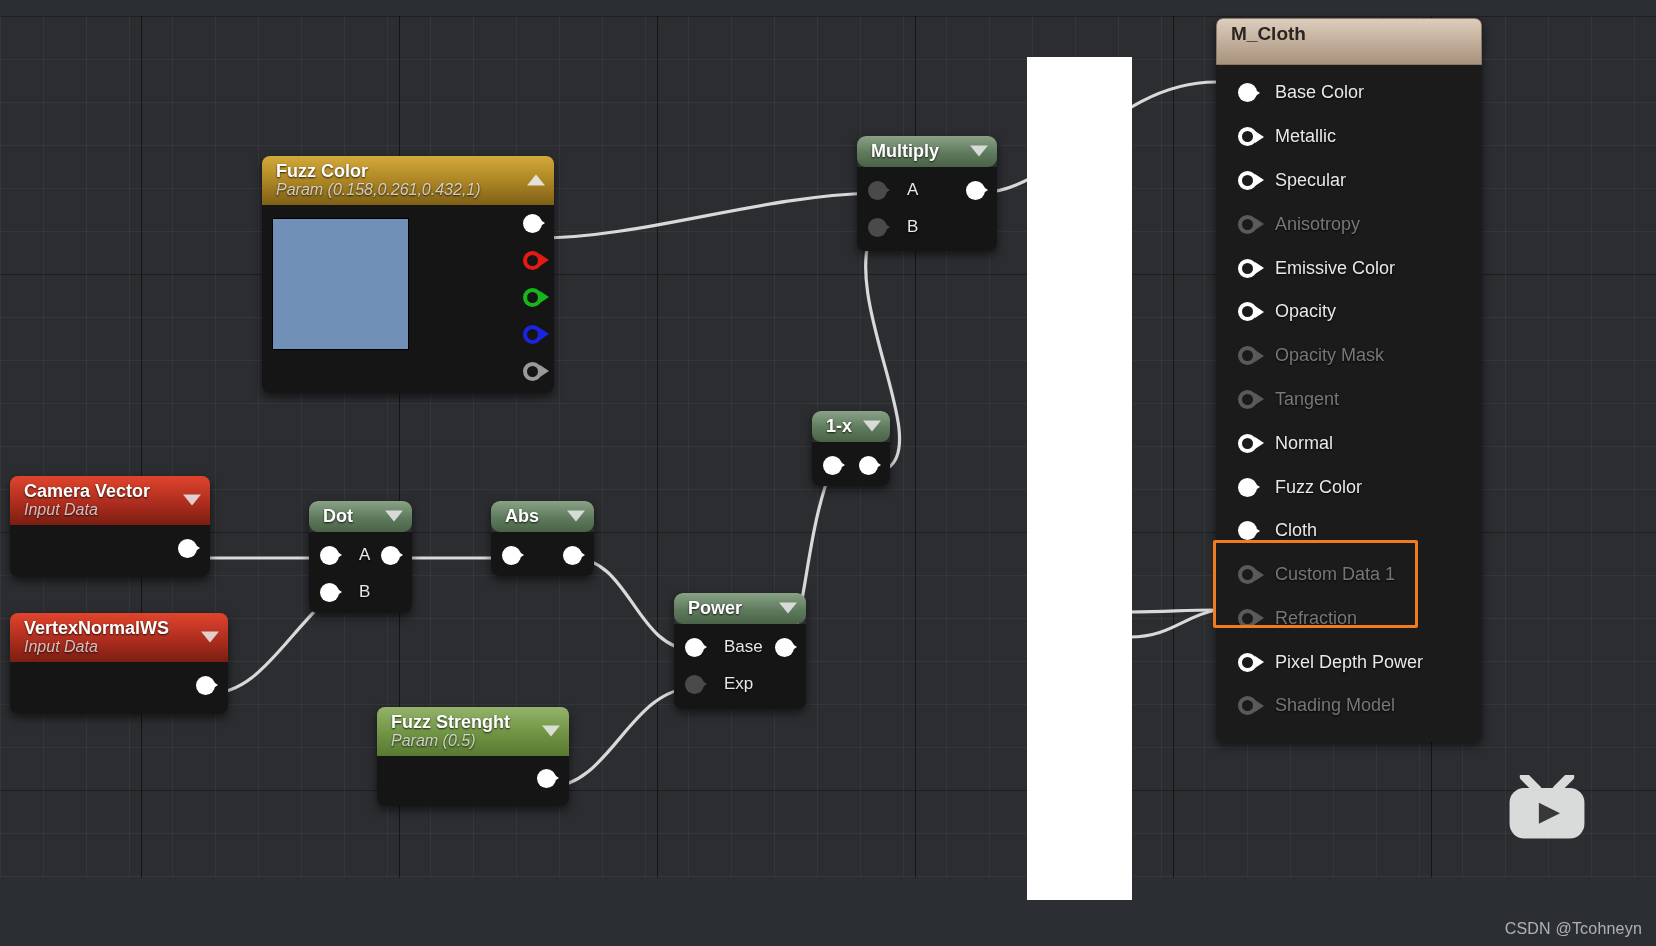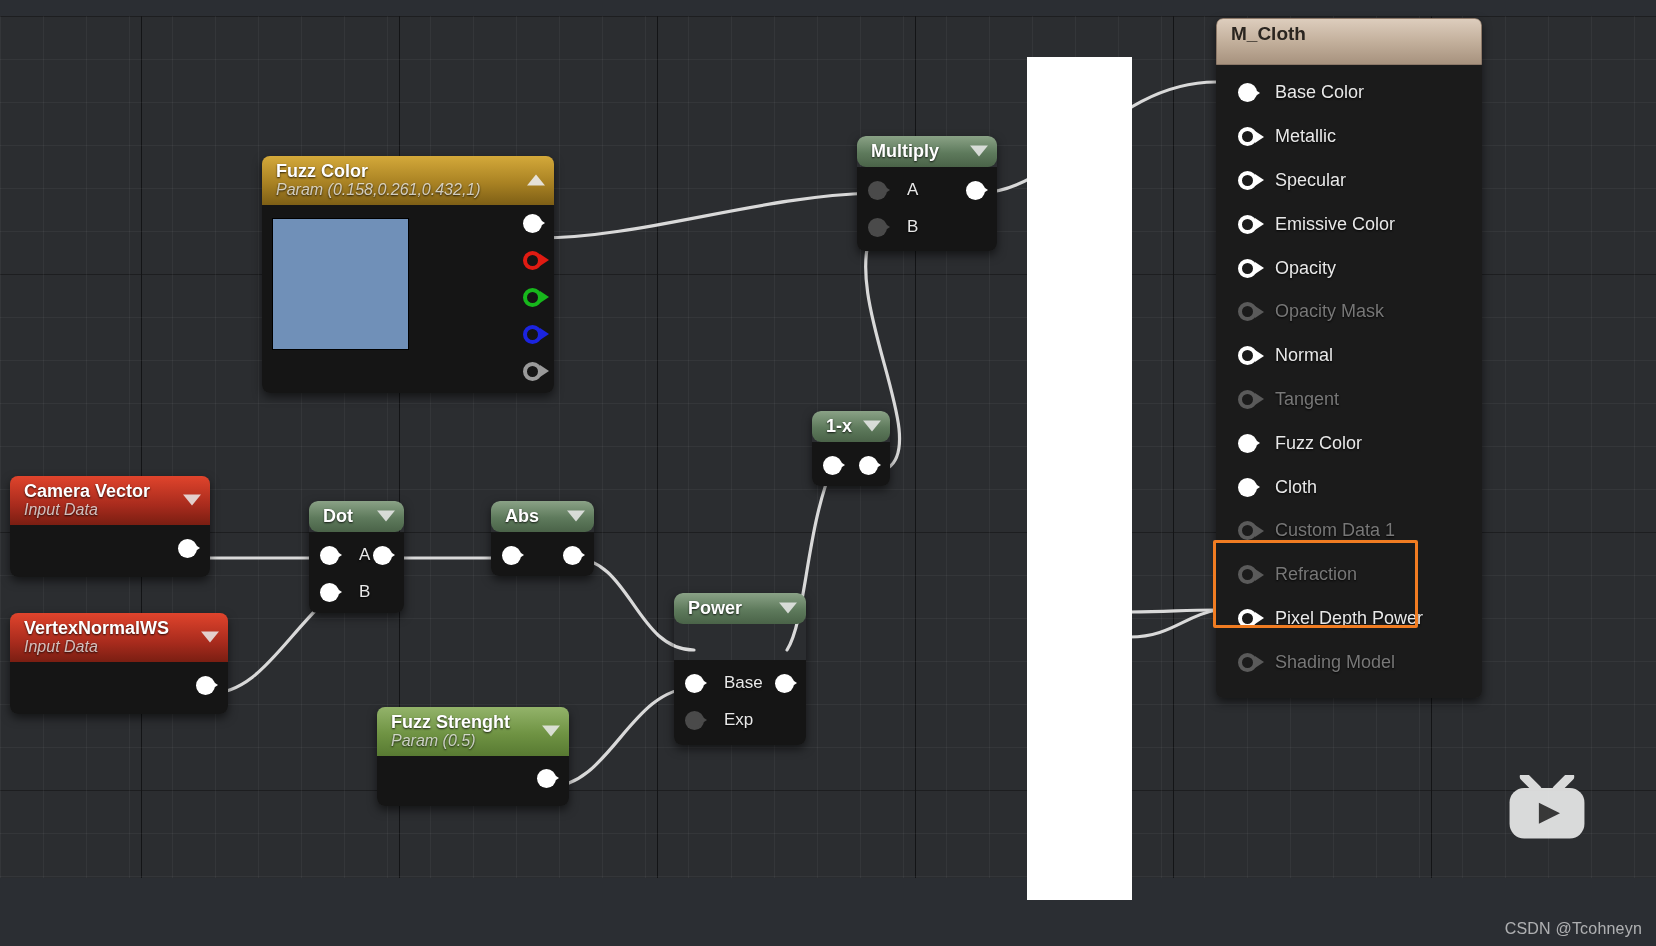--- a/index.html
+++ b/index.html
@@ -97,21 +97,21 @@
     border:1px solid #000;
   }
   #fuzz-pins{ position:absolute; right:12px; top:0; width:36px; }
   #fuzz-pins .pin-row{ justify-content:flex-end; }
 
   #node-camera-vector{ left:10px; top:476px; width:200px; }
   #node-vertexnormal{ left:10px; top:613px; width:218px; }
   .inputnode-body{ height:52px; position:relative; }
   .inputnode-outpin{ position:absolute; right:13px; top:14px; }
 
-  #node-dot{ left:309px; top:501px; width:95px; }
+  #node-dot{ left:309px; top:501px; width:103px; }
   #node-abs{ left:491px; top:501px; width:103px; }
   #node-multiply{ left:857px; top:136px; width:140px; }
   #node-oneminus{ left:812px; top:411px; width:78px; }
   #node-power{ left:674px; top:593px; width:132px; }
   #node-fuzz-strength{ left:377px; top:707px; width:192px; }
 
   .io-body{ position:relative; padding:5px 0 8px 0; }
   .io-left{ position:absolute; left:11px; top:5px; }
   .io-right{ position:absolute; right:12px; top:5px; }
 
@@ -322,21 +322,21 @@
         </div>
       </div>
     </div>
   </div>
 
   <div class="node" id="node-power">
     <div class="node-head head-green">
       <div class="node-title">Power</div>
       <div class="caret"></div>
     </div>
-    <div class="node-body io-body" style="height:85px;margin-top:36px;">
+    <div class="node-body io-body" style="height:85px;">
       <div class="io-left">
         <div class="pin-row">
           <span class="pin filled" style="color:#ffffff;"></span>
           <span class="pin-label">Base</span>
         </div>
         <div class="pin-row">
           <span class="pin filled" style="color:#4a4a4a;"></span>
           <span class="pin-label">Exp</span>
         </div>
       </div>
@@ -370,38 +370,42 @@
         </div>
         <div class="pin-row">
           <span class="pin hollow" style="color: rgb(255, 255, 255);"></span>
           <span class="pin-label">Metallic</span>
         </div>
         <div class="pin-row">
           <span class="pin hollow" style="color: rgb(255, 255, 255);"></span>
           <span class="pin-label">Specular</span>
         </div>
         <div class="pin-row">
+          <span class="pin hollow" style="color: rgb(90, 90, 90);"></span>
+          <span class="pin-label dim">Anisotropy</span>
+        </div>
+        <div class="pin-row">
           <span class="pin hollow" style="color: rgb(255, 255, 255);"></span>
           <span class="pin-label">Emissive Color</span>
         </div>
         <div class="pin-row">
           <span class="pin hollow" style="color: rgb(255, 255, 255);"></span>
           <span class="pin-label">Opacity</span>
         </div>
         <div class="pin-row">
           <span class="pin hollow" style="color: rgb(90, 90, 90);"></span>
           <span class="pin-label dim">Opacity Mask</span>
         </div>
         <div class="pin-row">
+          <span class="pin hollow" style="color: rgb(90, 90, 90);"></span>
+          <span class="pin-label dim">Tangent</span>
+        </div>
+        <div class="pin-row">
           <span class="pin hollow" style="color: rgb(255, 255, 255);"></span>
           <span class="pin-label">Normal</span>
-        </div>
-        <div class="pin-row">
-          <span class="pin hollow" style="color: rgb(90, 90, 90);"></span>
-          <span class="pin-label dim">Tangent</span>
         </div>
         <div class="pin-row">
           <span class="pin filled" style="color: rgb(255, 255, 255);"></span>
           <span class="pin-label">Fuzz Color</span>
         </div>
         <div class="pin-row">
           <span class="pin filled" style="color: rgb(255, 255, 255);"></span>
           <span class="pin-label">Cloth</span>
         </div>
         <div class="pin-row">

